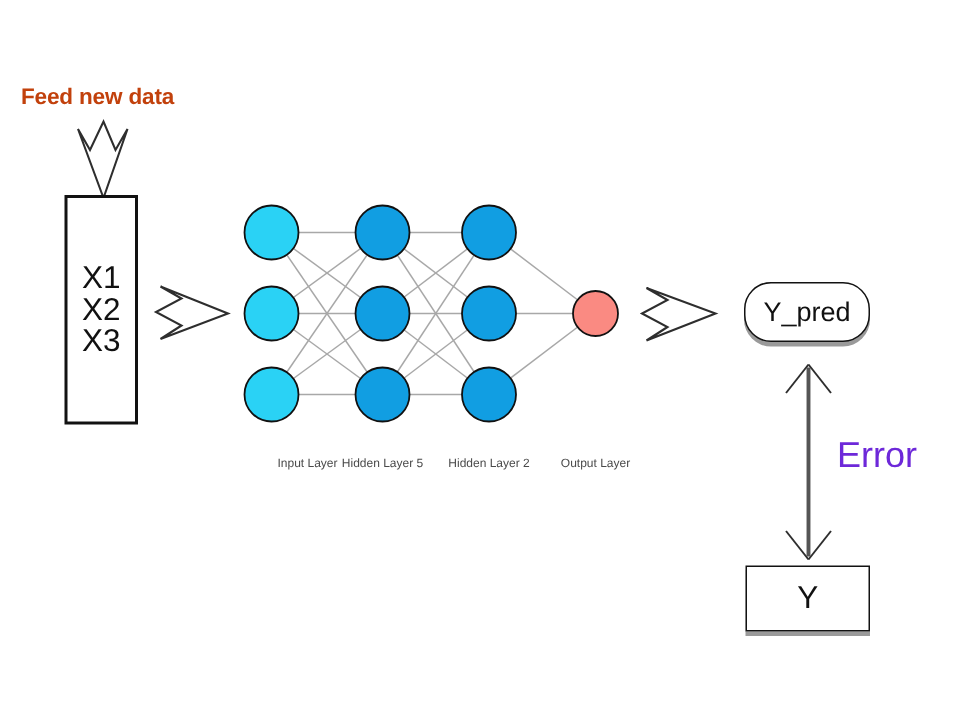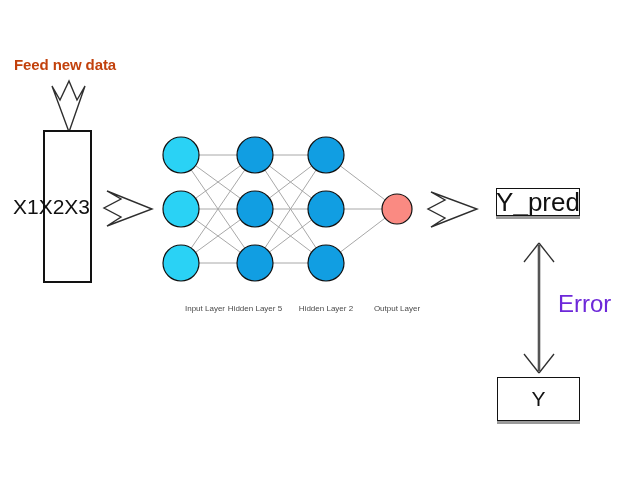--- a/index.html
+++ b/index.html
@@ -47,22 +47,22 @@
   .input-box {
     position: absolute;
     left: 43px;
     top: 130px;
     width: 49px;
     height: 153px;
     border: 2px solid #121212;
     background: #ffffff;
     box-sizing: border-box;
     display: flex;
-    flex-direction: row;
-    justify-content: flex-end;
+    flex-direction: column;
+    justify-content: center;
     align-items: center;
     padding: 6px 0;
   }
   .input-box .var {
     font-size: 21px;
     color: #111111;
     line-height: 1;
   }
 
   
@@ -74,22 +74,23 @@
     display: flex;
     align-items: center;
     justify-content: center;
     box-shadow: 0 3px 0 0 #9a9a9a;
     color: #111111;
   }
   #ypred-box {
     left: 496px;
     top: 188px;
     width: 84px;
-    height: 28px;
-    font-size: 26px;
+    height: 40px;
+    font-size: 18px;
+    border-radius: 18px;
   }
   #y-box {
     left: 497px;
     top: 377px;
     width: 83px;
     height: 44px;
     font-size: 21px;
   }
 
   

